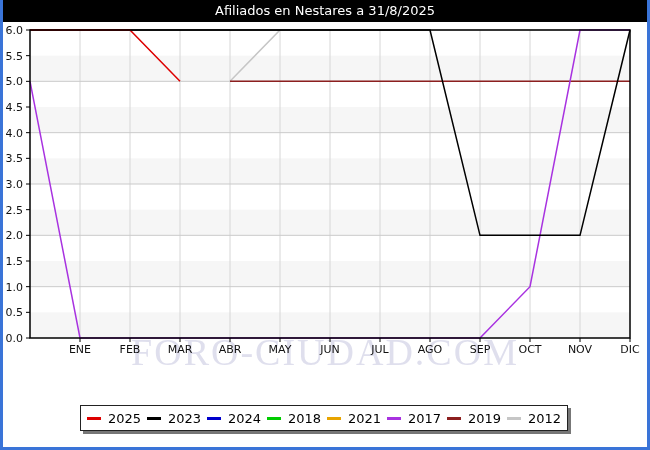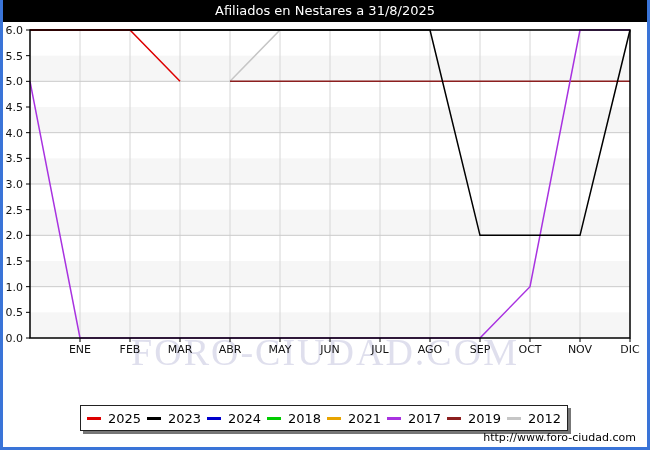--- a/index.html
+++ b/index.html
@@ -157,14 +157,13 @@
       <span class="legend-item">
         <span class="legend-dash" style="background: rgb(140, 31, 31);"></span>
         <span class="legend-label">2019</span>
       </span>
       <span class="legend-item">
         <span class="legend-dash" style="background: rgb(198, 198, 198);"></span>
         <span class="legend-label">2012</span>
       </span>
     </div>
 
-  <a class="footer" href="#">http://www.foro-ciudad.com</a>
 </div>
 
 </body></html>

